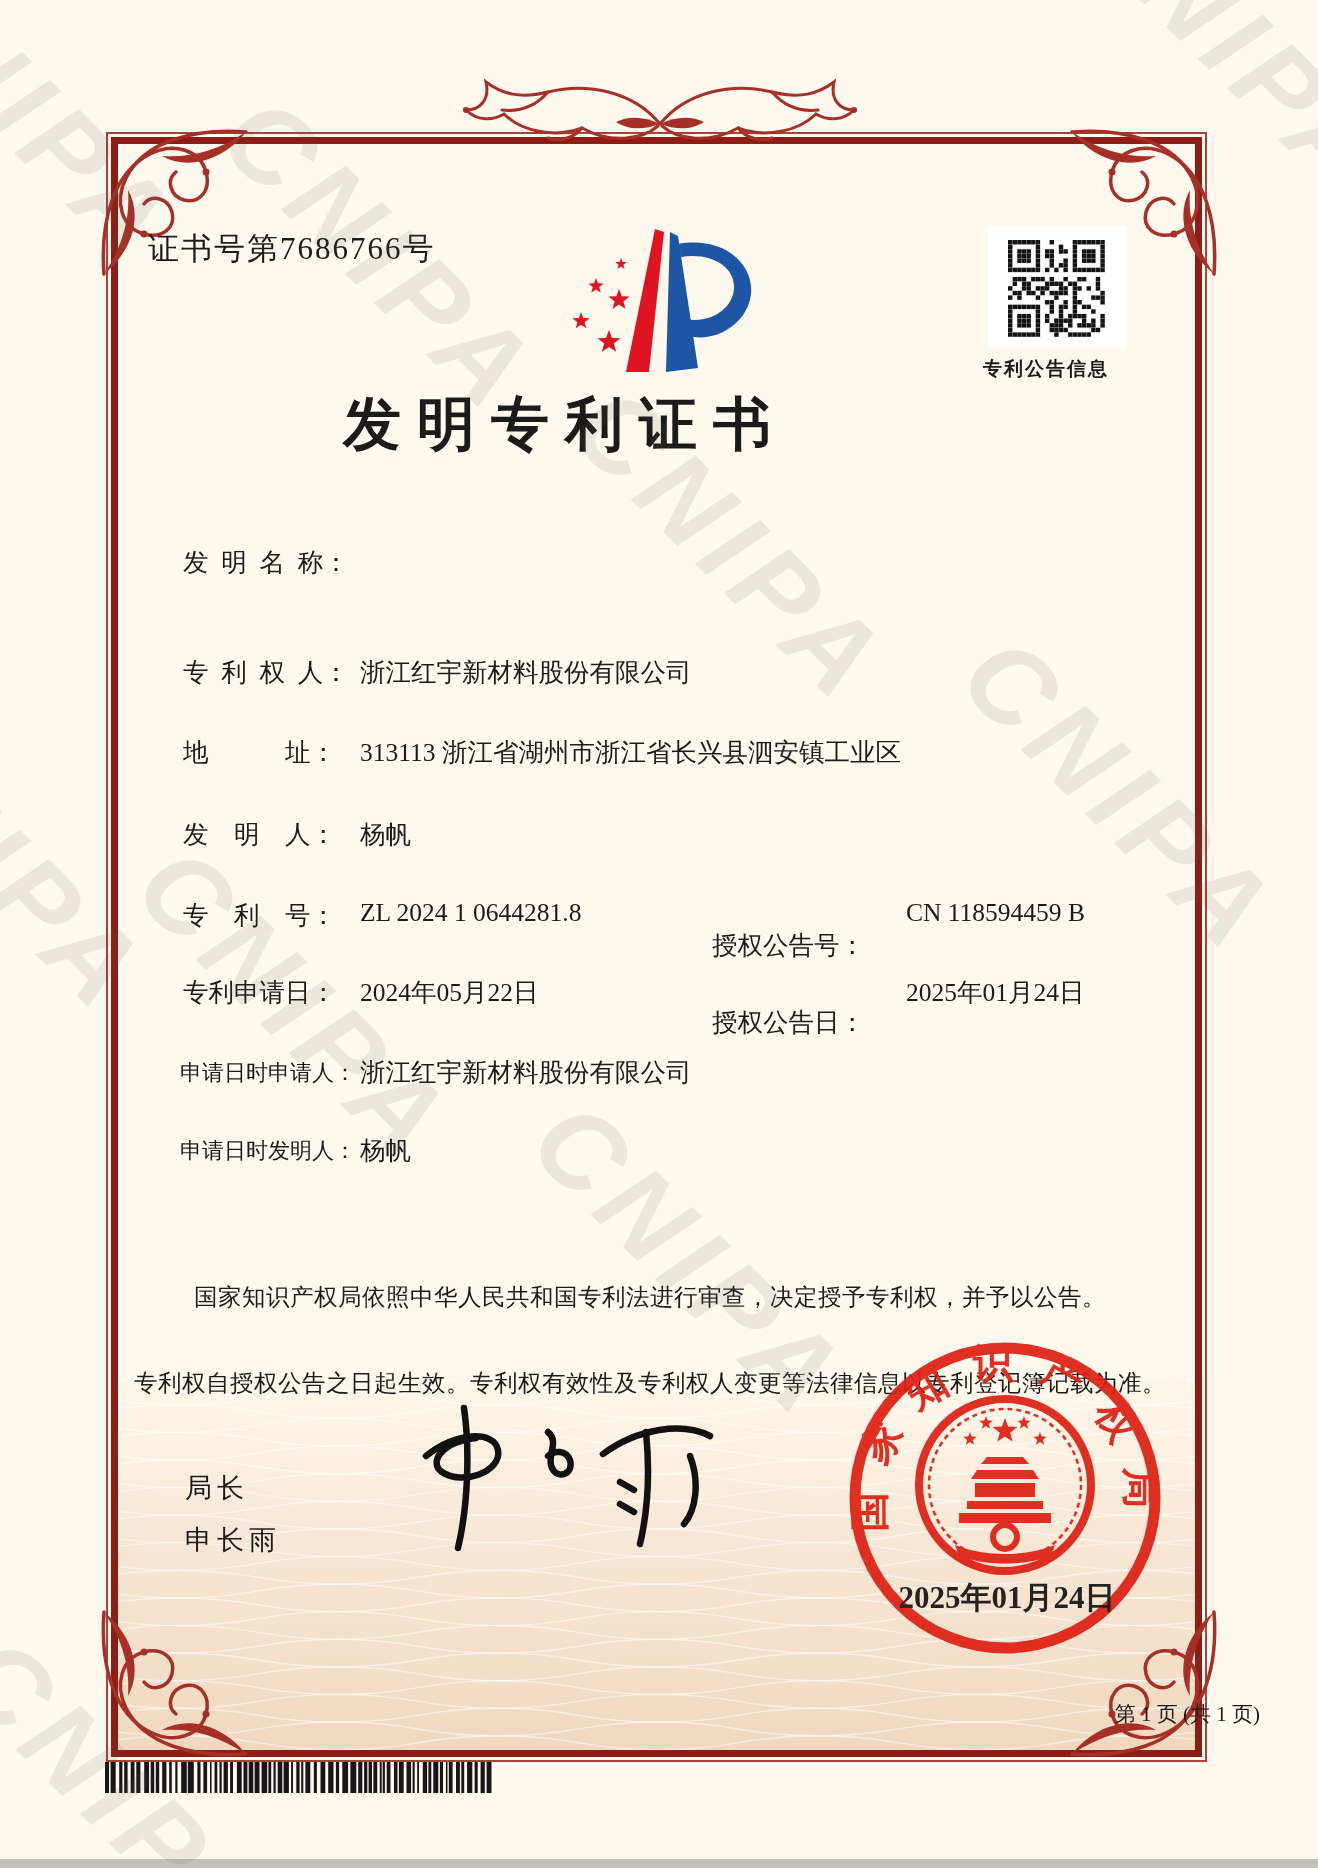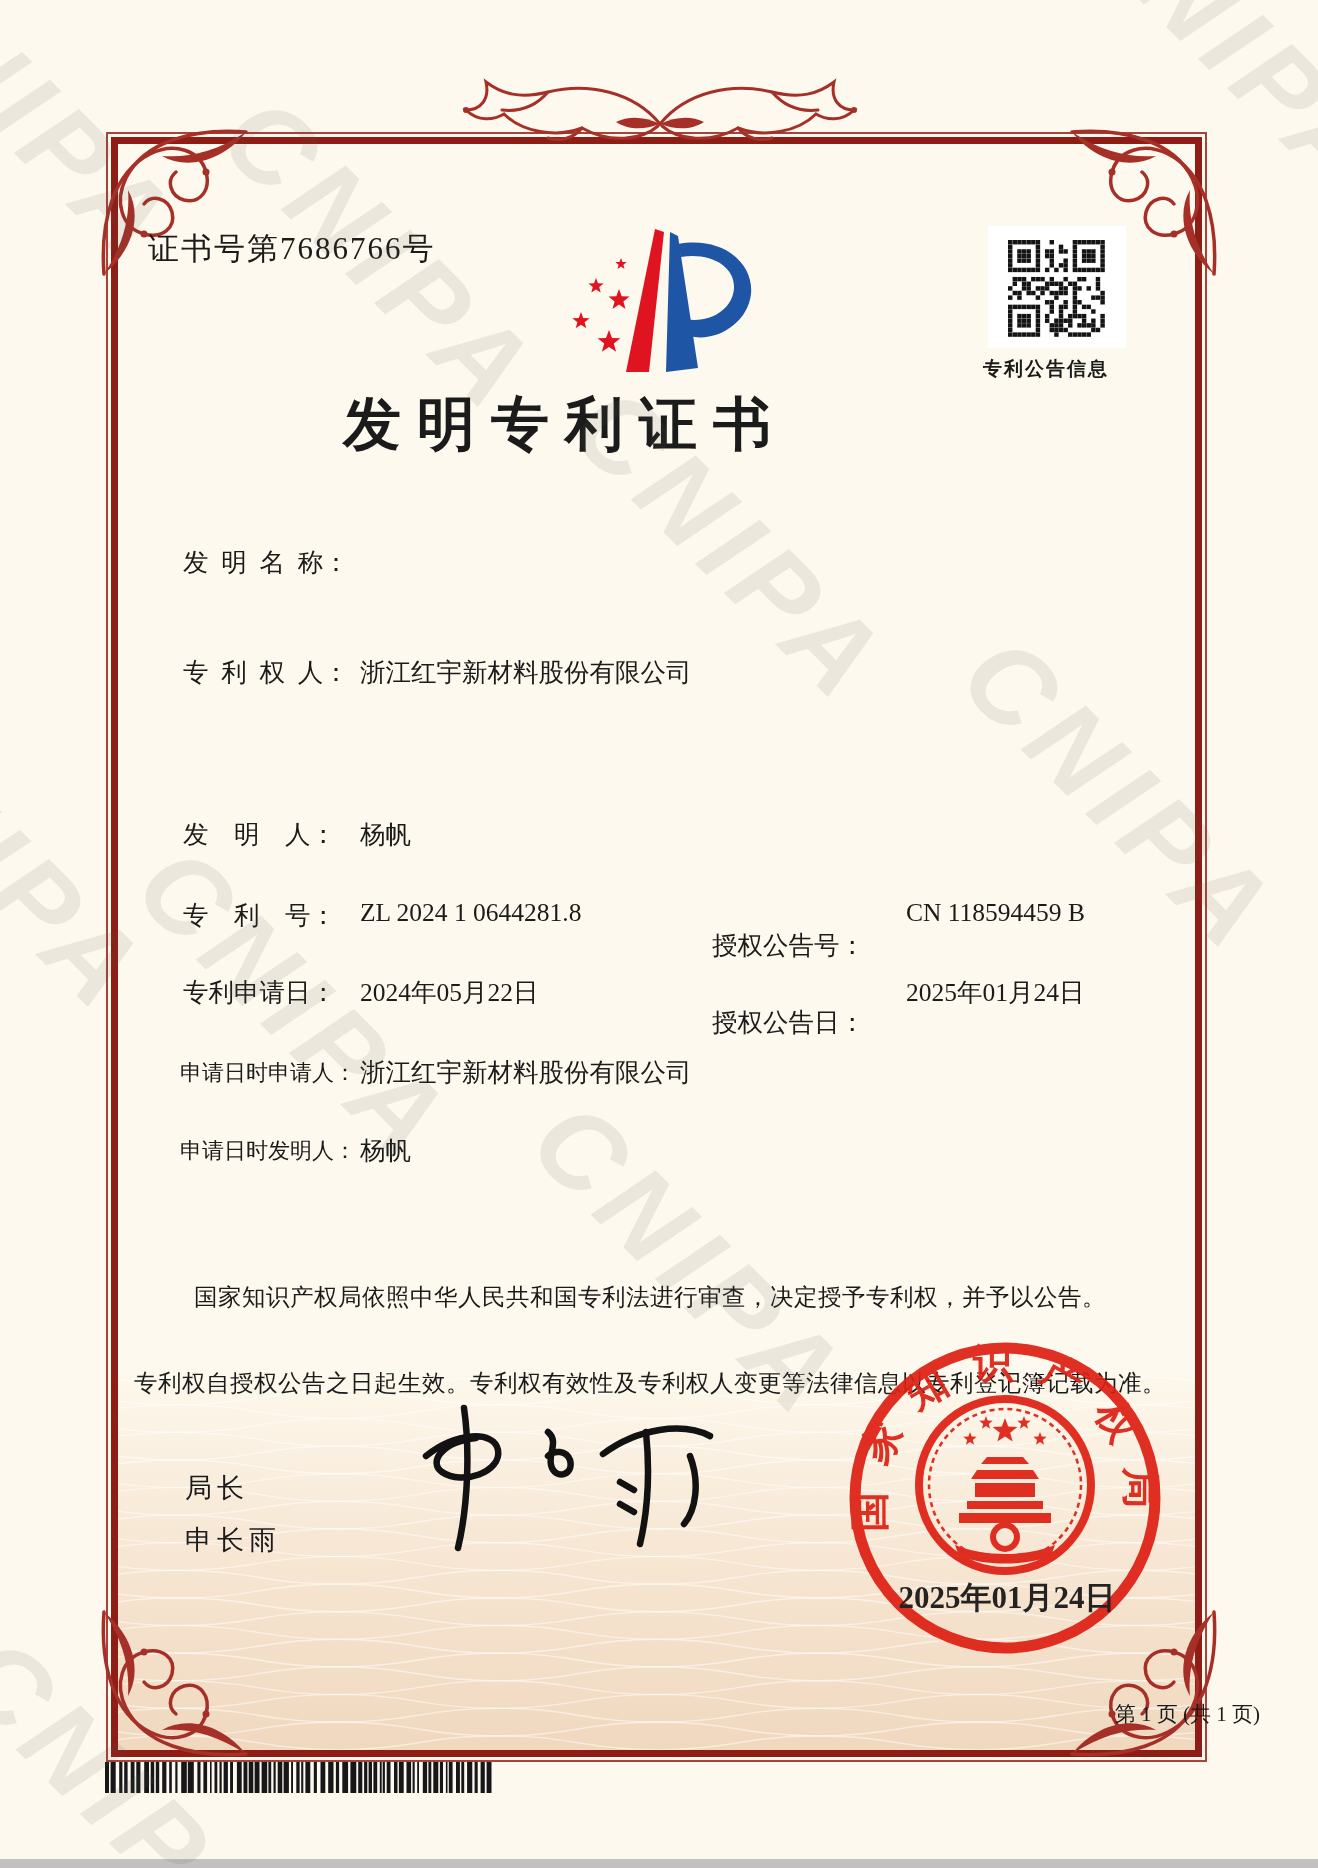--- a/index.html
+++ b/index.html
@@ -384,20 +384,24 @@
 
   <div class="title">发明专利证书</div>
 
   <div class="row" style="top:545px">
     <span class="lbl">发 明 名 称：</span>
   </div>
   <div class="row" style="top:655px">
     <span class="lbl">专 利 权 人：</span>
     <span class="val">浙江红宇新材料股份有限公司</span>
   </div>
+  <div class="row" style="top:735px">
+    <span class="lbl">地　　　址：</span>
+    <span class="val">313113 浙江省湖州市浙江省长兴县泗安镇工业区</span>
+  </div>
   <div class="row" style="top:817px">
     <span class="lbl">发　明　人：</span>
     <span class="val">杨帆</span>
   </div>
   <div class="row" style="top:898px">
     <span class="lbl">专　利　号：</span>
     <span class="val">ZL 2024 1 0644281.8</span>
     <span class="lbl2">授权公告号：</span>
     <span class="val2">CN 118594459 B</span>
   </div>

